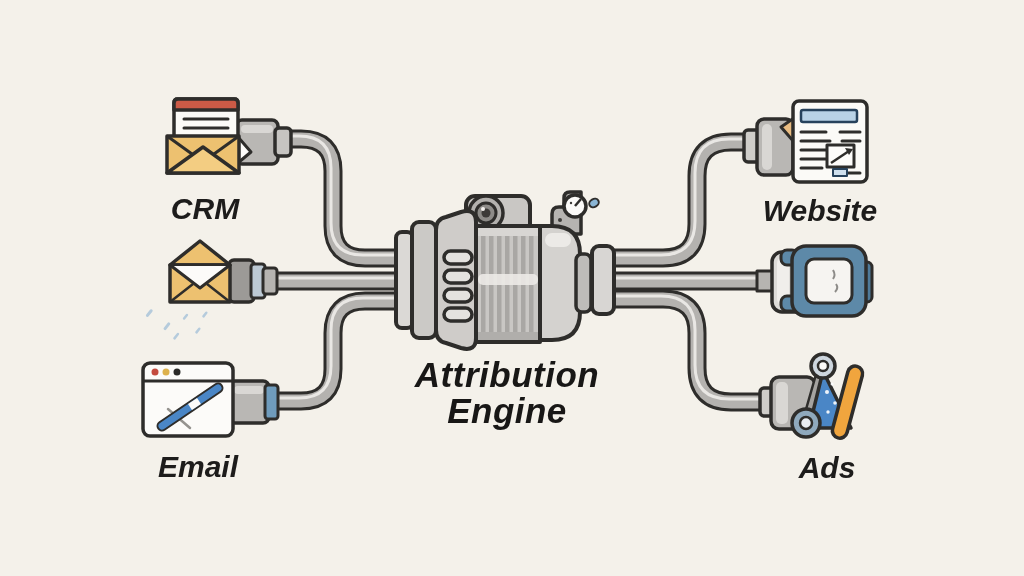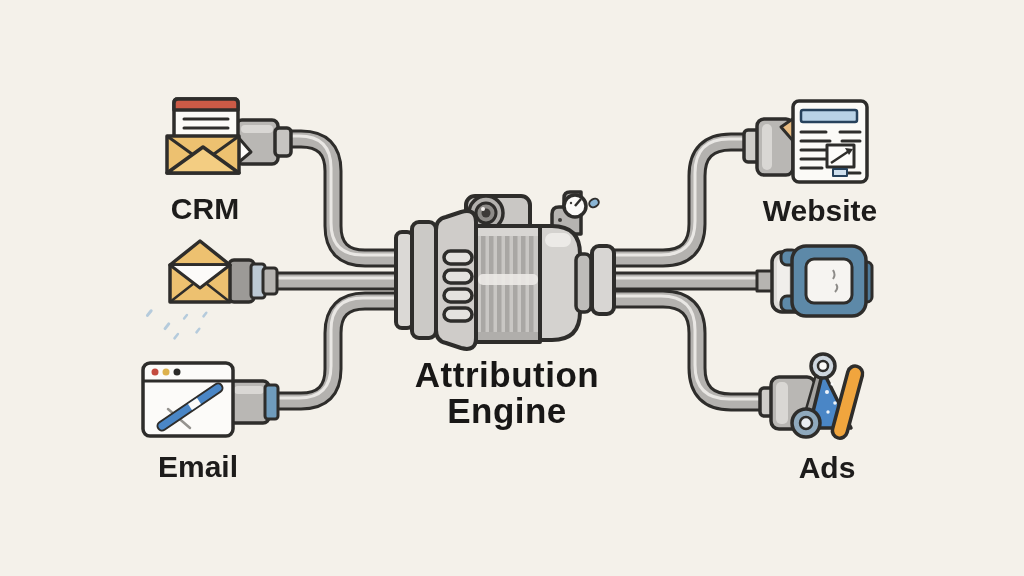--- a/index.html
+++ b/index.html
@@ -1,21 +1,21 @@
 <!DOCTYPE html>
 <html><head>
 <meta charset="utf-8">
 <style>
   html,body{margin:0;padding:0;}
   body{
     width:1024px;height:576px;overflow:hidden;
     font-family:"Liberation Sans",sans-serif;
     background:#f4f1ea;
   }
-  .stage{width:1024px;height:576px;position:relative;}
+  .stage{width:1024px;height:576px;position:relative;font-style:italic;}
   svg{display:block;}
   .node-label{
     font-family:"Liberation Sans",sans-serif;
     font-size:30px;font-weight:600;fill:#1d1c1b;
   }
   .title-label{
     font-family:"Liberation Sans",sans-serif;
     font-size:35px;font-weight:700;fill:#181716;letter-spacing:.5px;
   }
 </style>

